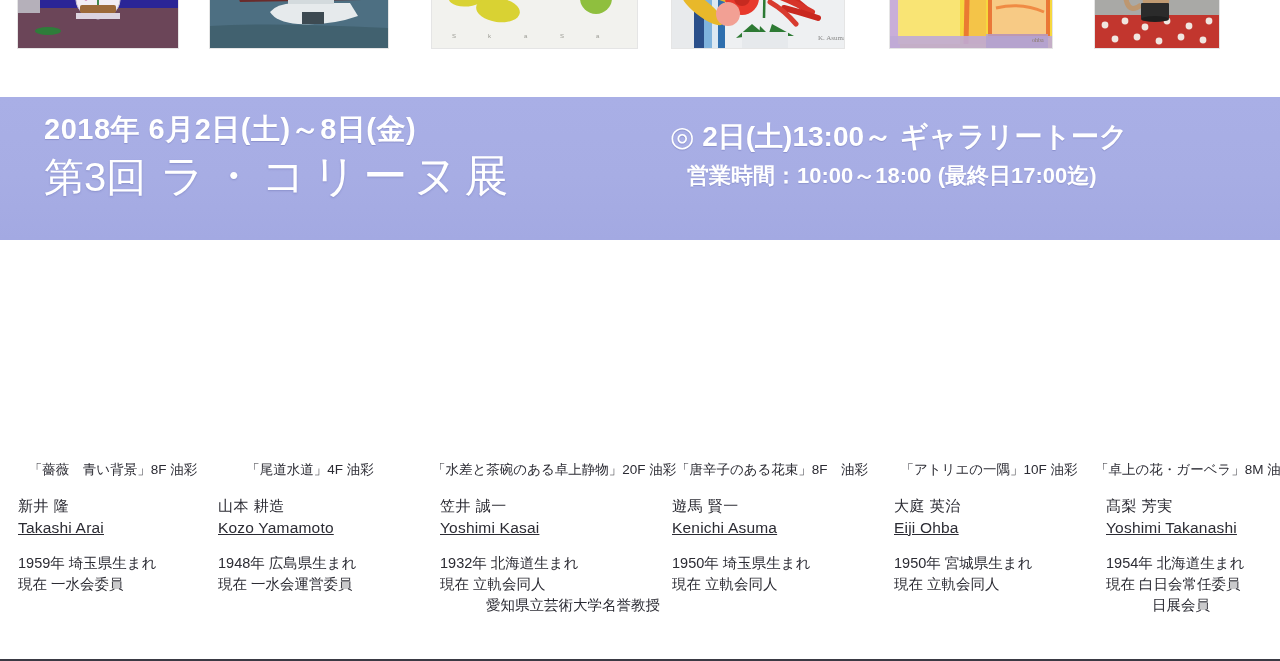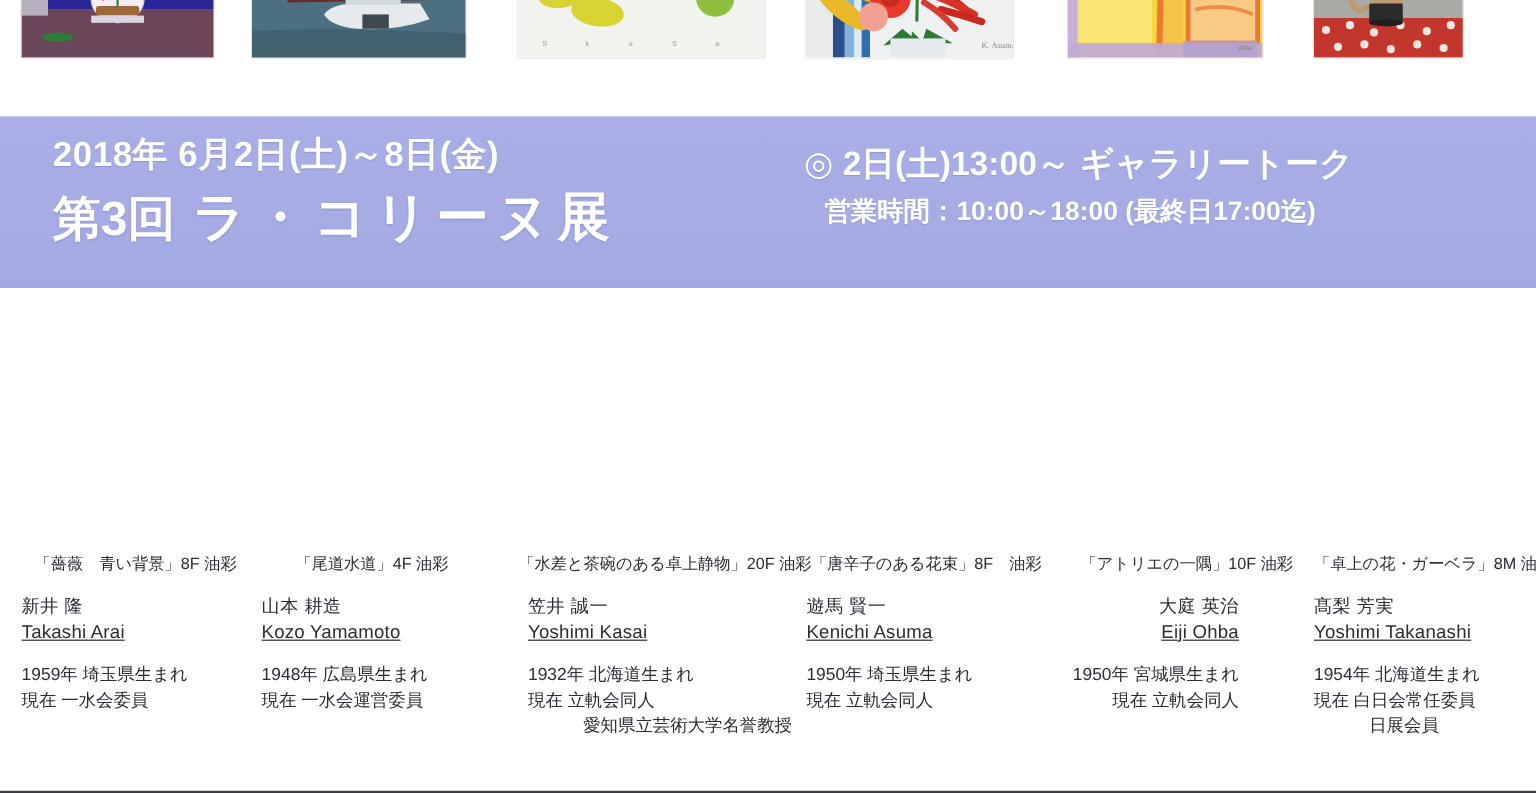--- a/index.html
+++ b/index.html
@@ -17,21 +17,21 @@
     background:linear-gradient(180deg,#a9afe6 0%,#a7ade4 55%,#a3a9e2 100%);
   }
   .banner-left{
     position:absolute; left:44px; top:14px; color:#ffffff;
   }
   .banner-line1{
     font-size:29px; font-weight:bold; letter-spacing:0.5px; line-height:1.25;
     text-shadow:0 1px 1px rgba(90,95,160,0.35);
   }
   .banner-line2{
-    font-size:40px; font-weight:bold; line-height:1.22; margin-top:8px;
+    font-size:40px; font-weight:normal; line-height:1.22; margin-top:2px;
     text-shadow:0 1px 2px rgba(90,95,160,0.35);
   }
   .banner-line2 .big{ font-size:44px; letter-spacing:6px; margin-left:14px; }
 
   .banner-right{
     position:absolute; left:670px; top:22px; color:#ffffff;
   }
   .banner-talk{
     font-size:28px; font-weight:bold; line-height:1.3;
     text-shadow:0 1px 1px rgba(90,95,160,0.35);
@@ -295,21 +295,21 @@
         <path d="M82 6 L80 104" stroke="#efc9b0" stroke-width="6" opacity="0.8"></path>
         <path d="M112 120 Q136 112 152 126" stroke="#ef8a3a" stroke-width="3" fill="none" opacity="0.8"></path>
         <path d="M106 150 Q132 144 154 154" stroke="#ee7a33" stroke-width="3" fill="none" opacity="0.8"></path>
         <rect x="0" y="178" width="162" height="12" fill="#bfaad6" opacity="0.9"></rect>
         <rect x="96" y="176" width="62" height="14" fill="#b2a0cf" opacity="0.8"></rect>
         <path d="M14 100 Q40 96 70 102" stroke="#eda03c" stroke-width="2.5" fill="none" opacity="0.7"></path>
         <text x="142" y="184" font-size="6" fill="#8a7a6a" font-family="'Liberation Serif',serif">ohba</text>
       </svg>
     </div>
     <div class="caption">「アトリエの一隅」10F 油彩</div>
-    <div class="bio" style="left:4px;text-align:right;">
+    <div class="bio" style="left:4px;">
       <div class="name-jp">大庭 英治</div>
       <div class="name-en">Eiji Ohba</div>
       <div class="bio-line">1950年 宮城県生まれ</div>
       <div class="bio-line">現在 立軌会同人</div>
     </div>
   </div>
 
   <div class="col" style="left:1095px; width:185px;">
     <div class="art-wrap" style="left:0; bottom:202px;">
       <svg class="art" width="124" height="185" viewBox="0 0 124 185">
@@ -362,21 +362,21 @@
         <path d="M88 72 Q104 76 98 96" fill="#e07a3a"></path>
         <path d="M96 60 Q110 66 104 82" fill="#dd8a4a"></path>
         <path d="M44 104 L78 104 L74 140 L48 140 Z" fill="#c09a72"></path>
         <path d="M44 104 Q60 100 78 104 L78 110 Q60 106 44 110 Z" fill="#cda880"></path>
         <path d="M44 116 Q26 122 32 140 Q36 150 46 142" fill="none" stroke="#bd9770" stroke-width="5"></path>
         <rect x="46" y="140" width="28" height="16" fill="#2b2b2b" rx="1"></rect>
         <ellipse cx="60" cy="156" rx="14" ry="3" fill="#1f1f1f"></ellipse>
       </svg>
     </div>
     <div class="caption">「卓上の花・ガーベラ」8M 油彩</div>
-    <div class="bio" style="left:0;">
+    <div class="bio" style="left:11px;">
       <div class="name-jp">髙梨 芳実</div>
       <div class="name-en">Yoshimi Takanashi</div>
       <div class="bio-line">1954年 北海道生まれ</div>
       <div class="bio-line">現在 白日会常任委員</div>
       <div class="bio-line bio-indent">日展会員</div>
     </div>
   </div>
 
 </div>
 

